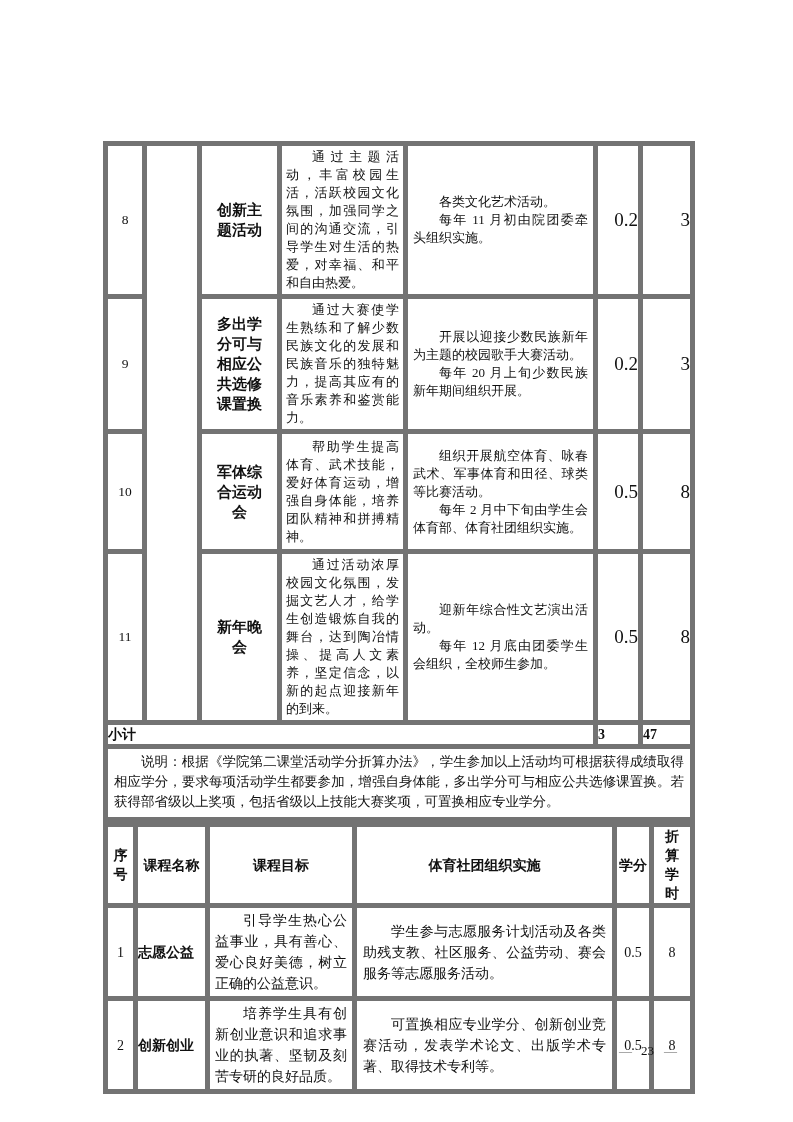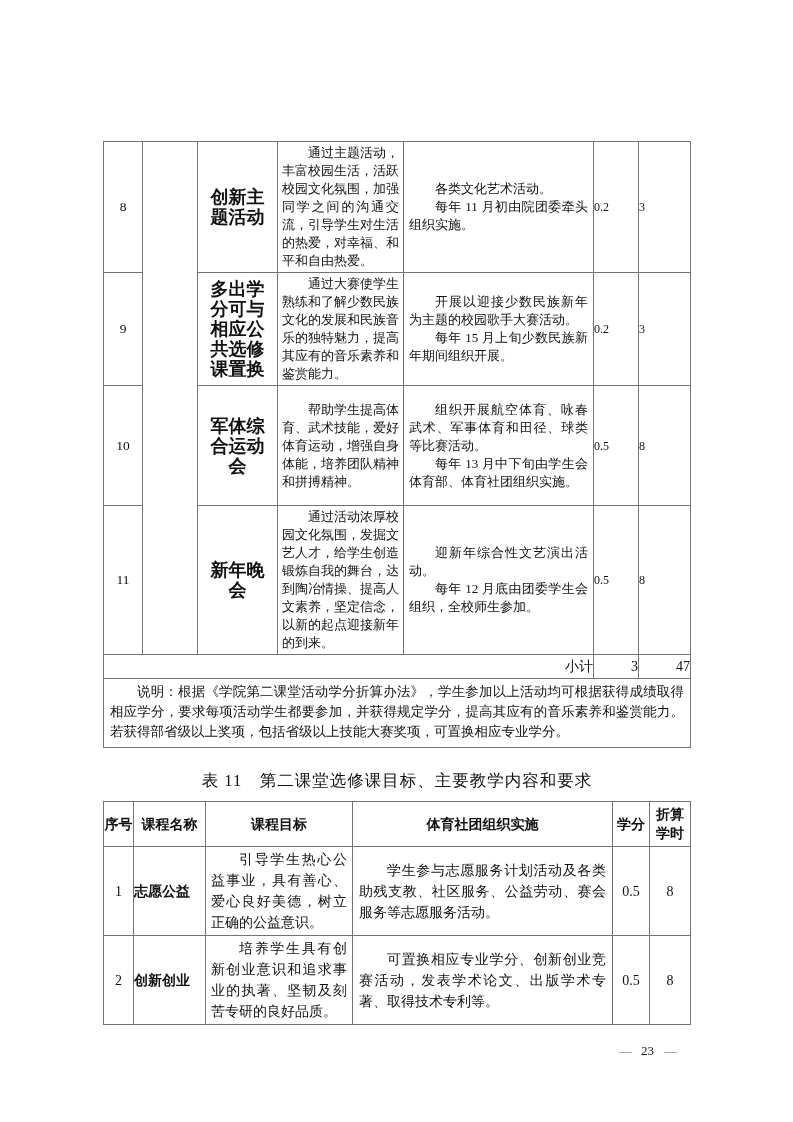--- a/index.html
+++ b/index.html
@@ -18,47 +18,47 @@
     left: 103px;
     top: 141px;
     width: 588px;
   }
   table {
     width: 100%;
     border-collapse: collapse;
     table-layout: fixed;
   }
   td {
-    border: 1px solid #737373;
+    border: 5px solid #737373;
     vertical-align: middle;
     overflow: hidden;
   }
   
   .t1 td { font-size: 13px; line-height: 18px; }
   .t1 .cell-no { text-align: center; font-size: 13.5px; }
   .t1 .cell-name {
     text-align: center;
     font-weight: 700;
-    font-size: 18px;
+    font-size: 15px;
     line-height: 20px;
     padding: 0 8px;
   }
   .t1 .cell-goal {
     text-align: justify;
     padding: 2px 4px;
   }
   .t1 .cell-goal p, .t1 .cell-content p { text-indent: 2em; text-align: justify; }
   .t1 .cell-content { padding: 2px 5px; font-family: Liberation Serif, serif; }
-  .t1 .cell-num { text-align: left; font-size: 12px; }
+  .t1 .cell-num { text-align: right; font-size: 19px; }
   .t1 .row-a8 { height: 110px; }
   .t1 .row-a9 { height: 110px; }
   .t1 .row-a10 { height: 120px; }
   .t1 .row-a11 { height: 129px; }
   .t1 .row-subtotal { height: 24px; }
-  .t1 .row-subtotal td { font-weight: 400; font-size: 14px; text-align: right; }
+  .t1 .row-subtotal td { font-weight: 700; font-size: 14px; text-align: left; }
   .t1 .row-note { height: 56px; }
   .t1 .cell-note {
     padding: 3px 6px 5px 6px;
     font-size: 13.5px;
     line-height: 20px;
   }
   .t1 .cell-note p { text-indent: 2em; text-align: justify; }
   
   .table2-title {
     margin: 22px 0 9px 0;
@@ -133,34 +133,34 @@
           <td class="cell-num">3</td>
         </tr>
         <tr class="row-a9">
           <td class="cell-no">9</td>
           <td class="cell-name">多出学分可与相应公共选修课置换</td>
           <td class="cell-goal">
             <p>通过大赛使学生熟练和了解少数民族文化的发展和民族音乐的独特魅力，提高其应有的音乐素养和鉴赏能力。</p>
           </td>
           <td class="cell-content">
             <p>开展以迎接少数民族新年为主题的校园歌手大赛活动。</p>
-            <p>每年 15 月上旬少数民族新年期间组织开展。</p>
+            <p>每年 20 月上旬少数民族新年期间组织开展。</p>
           </td>
           <td class="cell-num">0.2</td>
           <td class="cell-num">3</td>
         </tr>
         <tr class="row-a10">
           <td class="cell-no">10</td>
           <td class="cell-name">军体综合运动会</td>
           <td class="cell-goal">
             <p>帮助学生提高体育、武术技能，爱好体育运动，增强自身体能，培养团队精神和拼搏精神。</p>
           </td>
           <td class="cell-content">
             <p>组织开展航空体育、咏春武术、军事体育和田径、球类等比赛活动。</p>
-            <p>每年 13 月中下旬由学生会体育部、体育社团组织实施。</p>
+            <p>每年 2 月中下旬由学生会体育部、体育社团组织实施。</p>
           </td>
           <td class="cell-num">0.5</td>
           <td class="cell-num">8</td>
         </tr>
         <tr class="row-a11">
           <td class="cell-no">11</td>
           <td class="cell-name">新年晚会</td>
           <td class="cell-goal">
             <p>通过活动浓厚校园文化氛围，发掘文艺人才，给学生创造锻炼自我的舞台，达到陶冶情操、提高人文素养，坚定信念，以新的起点迎接新年的到来。</p>
           </td>
@@ -171,27 +171,26 @@
           <td class="cell-num">0.5</td>
           <td class="cell-num">8</td>
         </tr>
         <tr class="row-subtotal">
           <td colspan="5">小计</td>
           <td>3</td>
           <td>47</td>
         </tr>
         <tr class="row-note">
           <td colspan="7" class="cell-note">
-            <p>说明：根据《学院第二课堂活动学分折算办法》，学生参加以上活动均可根据获得成绩取得相应学分，要求每项活动学生都要参加，并获得规定学分，提高其应有的音乐素养和鉴赏能力。若获得部省级以上奖项，包括省级以上技能大赛奖项，可置换相应专业学分。</p>
+            <p>说明：根据《学院第二课堂活动学分折算办法》，学生参加以上活动均可根据获得成绩取得相应学分，要求每项活动学生都要参加，增强自身体能，多出学分可与相应公共选修课置换。若获得部省级以上奖项，包括省级以上技能大赛奖项，可置换相应专业学分。</p>
           </td>
         </tr>
       </tbody>
     </table>
 
-    <div class="table2-title">表 11　第二课堂选修课目标、主要教学内容和要求</div>
 
     <table class="t2">
       <colgroup>
         <col style="width:30px">
           <col style="width:72px">
           <col style="width:147px">
         <col style="width:260px">
           <col style="width:37px">
           <col style="width:41px">
       </colgroup>

